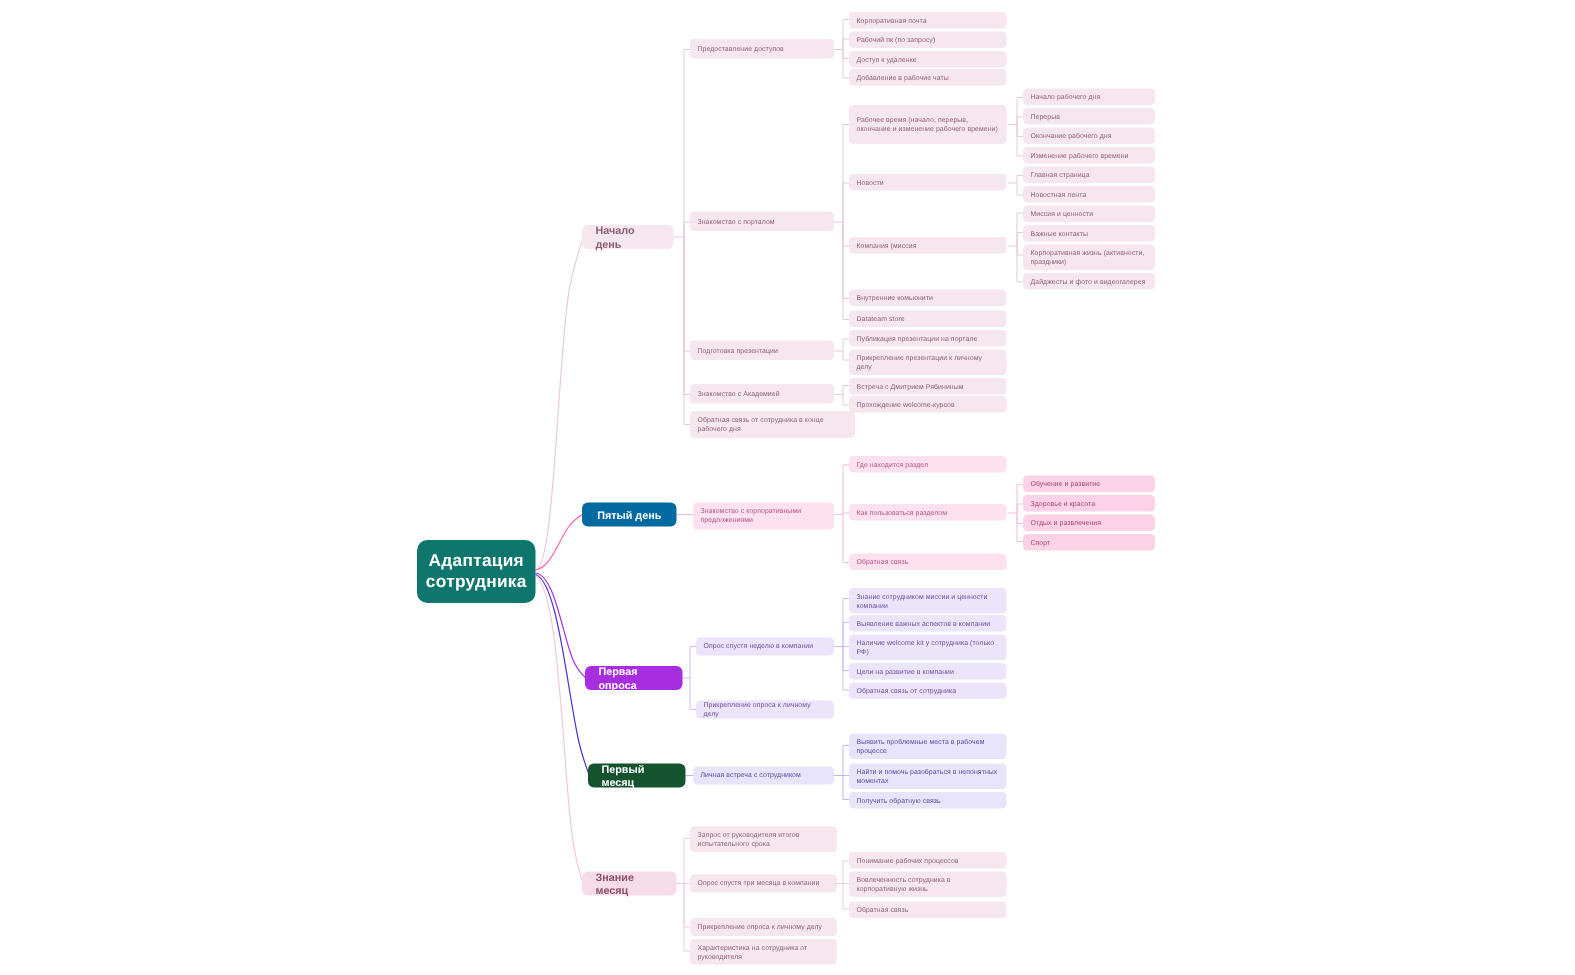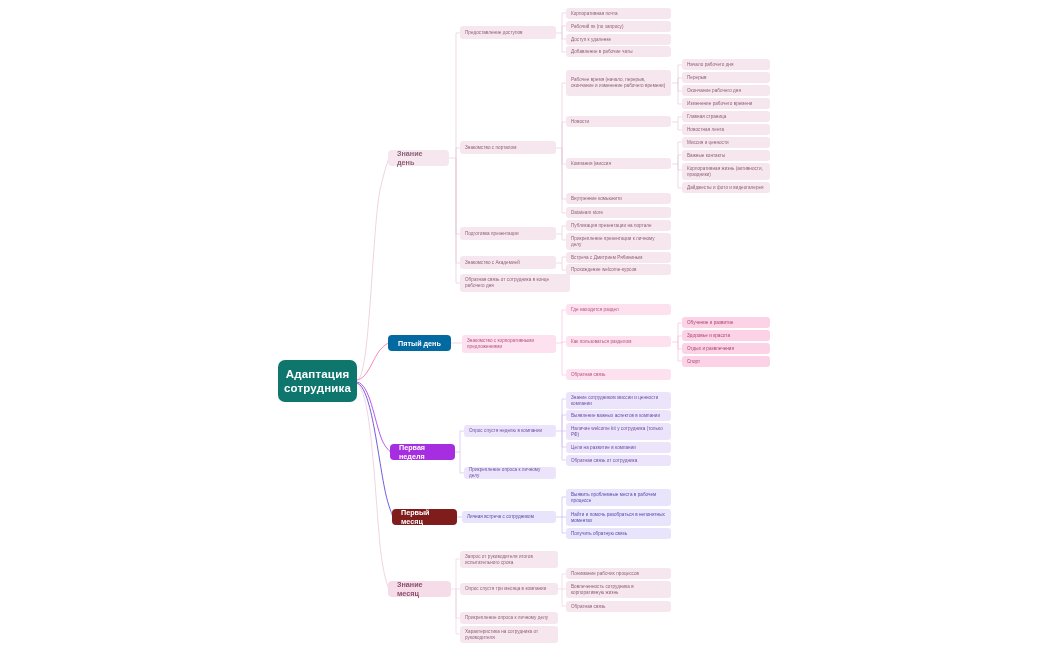--- a/index.html
+++ b/index.html
@@ -52,21 +52,21 @@
     letter-spacing: .05px;
   }
   
   .c-day1      { background:#f6e6ee; color:#8d5f75; }
   .c-day5      { background:#fde1ef; color:#b4537e; }
   .c-day5-l1   { background:#0369a1; color:#ffffff; }
   .c-day5-deep { background:#fcd3e6; color:#a8446f; }
   .c-week      { background:#ece4fa; color:#6a4fa3; }
   .c-week-l1   { background:#a62ee0; color:#ffffff; }
   .c-month     { background:#e7e4fb; color:#564aa8; }
-  .c-month-l1  { background:#7f1d1d; color:#ffffff; }
+  .c-month-l1  { background:#14532d; color:#ffffff; }
   .c-m3        { background:#f6e6ee; color:#8d5f75; }
   .c-m3-l1     { background:#f6dce8; color:#8a4f6b; }
 </style>
 </head>
 <body>
 
 <div id="canvas">
 
   <svg id="edges" viewBox="0 0 1050 650">
     <g fill="none" stroke-width="0.8">
@@ -162,23 +162,23 @@
 
       <path d="M556,589 L562,589 L562,574 L566,574"></path>
       <path d="M562,589 L562,589 L566,589"></path>
       <path d="M562,589 L562,606 L566,606"></path>
     </g>
   </svg>
 
   <div class="node root" style="left:278px; top:360px; width:79px; height:42px; justify-content:center; text-align:center;">Адаптация
 сотрудника</div>
 
-  <div class="node lvl1 c-day1" style="left:388px; top:150px; width:61px; height:16px;">Знание день</div>
+  <div class="node lvl1 c-day1" style="left:388px; top:150px; width:61px; height:16px;">Начало день</div>
   <div class="node lvl1 c-day5-l1" style="left:388px; top:335px; width:63px; height:16px;">Пятый день</div>
-  <div class="node lvl1 c-week-l1" style="left:390px; top:444px; width:65px; height:16px;">Первая неделя</div>
+  <div class="node lvl1 c-week-l1" style="left:390px; top:444px; width:65px; height:16px;">Первая опроса</div>
   <div class="node lvl1 c-month-l1" style="left:392px; top:509px; width:65px; height:16px;">Первый месяц</div>
   <div class="node lvl1 c-m3-l1" style="left:388px; top:581px; width:63px; height:16px;">Знание месяц</div>
 
   <div class="node lvl2 c-day1" style="left:460px; top:26px; width:96px; height:13px;">Предоставление доступов</div>
   <div class="node lvl2 c-day1" style="left:460px; top:141px; width:96px; height:13px;">Знакомство с порталом</div>
   <div class="node lvl2 c-day1" style="left:460px; top:227px; width:96px; height:13px;">Подготовка презентации</div>
   <div class="node lvl2 c-day1" style="left:460px; top:256px; width:96px; height:13px;">Знакомство с Академией</div>
   <div class="node lvl2 c-day1" style="left:460px; top:274px; width:110px; height:18px;">Обратная связь от сотрудника в конце рабочего дня</div>
 
   <div class="node lvl3 c-day1" style="left:566px; top:8px; width:105px; height:11px;">Корпоративная почта</div>

